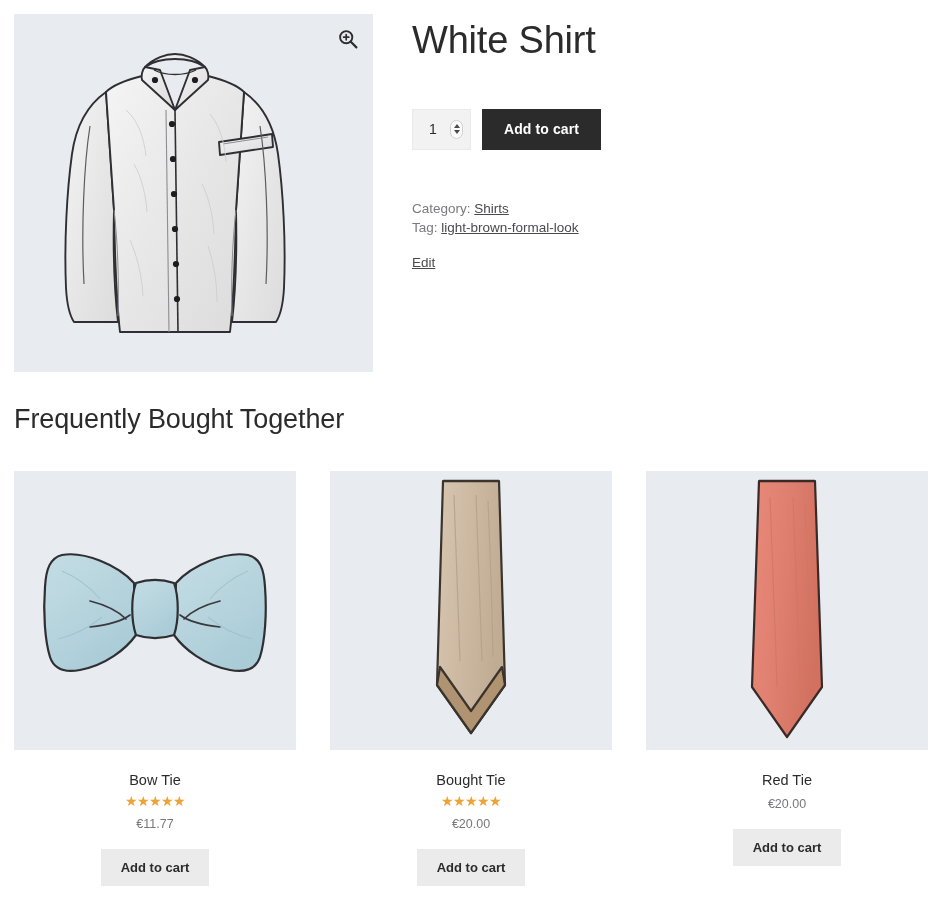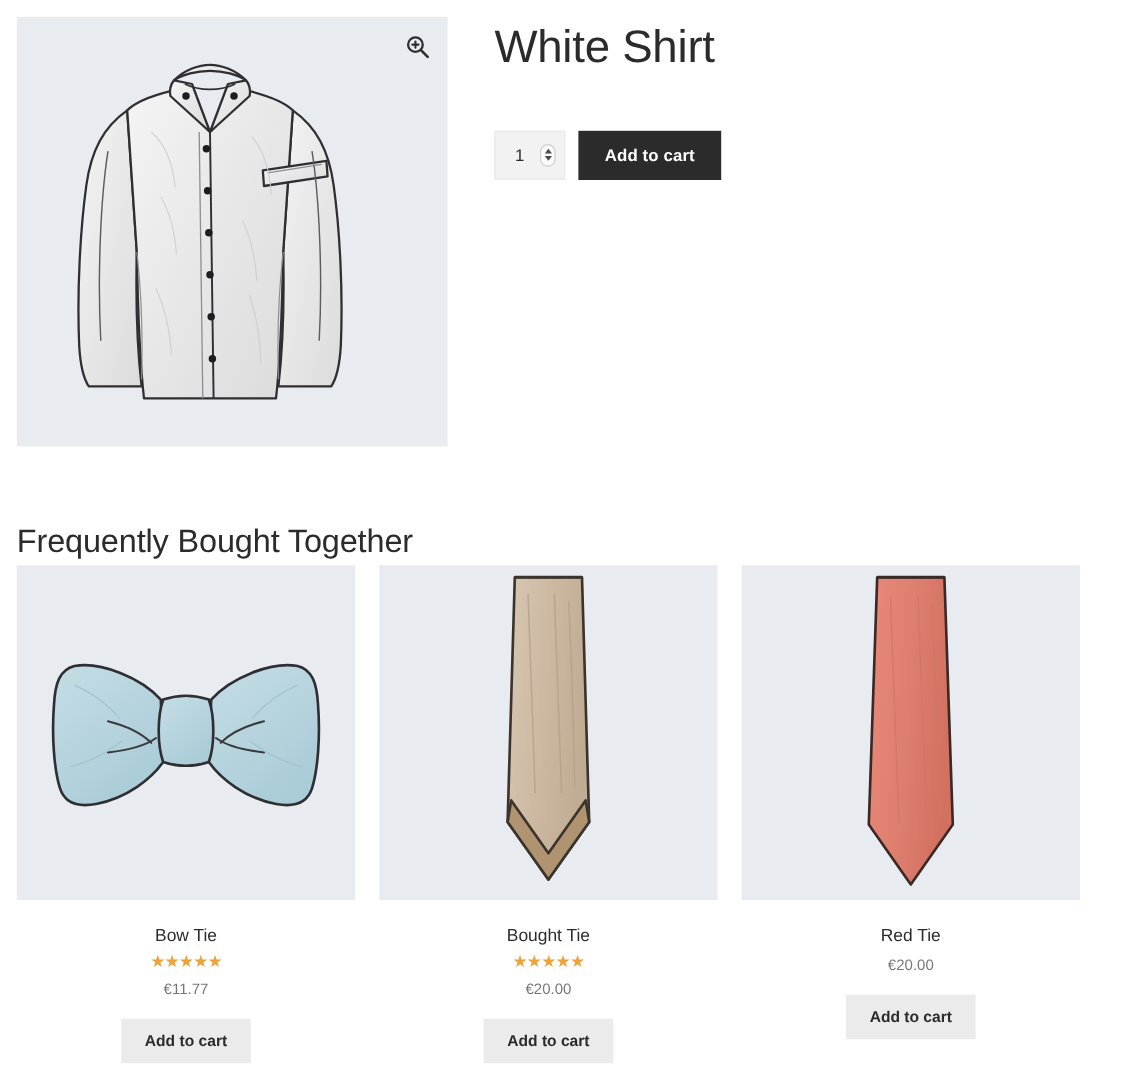--- a/index.html
+++ b/index.html
@@ -71,28 +71,28 @@
   .meta { padding-top: 49px; font-size: 13.5px; color: #7a7a7d; line-height: 1.42; }
   .meta a { color: #4a4a4d; text-decoration: underline; }
   .meta-row { display: block; }
   .edit-link {
     display: inline-block; padding-top: 16px;
     color: #a14d7d; font-size: 13.5px; text-decoration: none; cursor: pointer;
   }
 
   
   .fbt-heading {
-    position: absolute; left: 14px; top: 436px;
+    position: absolute; left: 14px; top: 404px;
     font-size: 27px; font-weight: 400; color: #2b2b2b;
     margin: 0; letter-spacing: -0.1px;
   }
   .fbt-grid {
     position: absolute; left: 14px; top: 471px;
     width: 922px;
-    display: flex; gap: 20px;
+    display: flex; gap: 34px;
   }
   .fbt-card { width: 282px; display: flex; flex-direction: column; align-items: center; }
   .fbt-thumb {
     width: 282px; height: 279px;
     background: #e8ecf1; position: relative;
     cursor: pointer;
   }
   .fbt-thumb svg { position: absolute; left: 0; top: 0; width: 100%; height: 100%; }
   .fbt-title {
     margin: 0; padding-top: 22px;
@@ -197,20 +197,31 @@
       <div class="qty-box">
         <input class="qty-input" type="text" value="1" style="">
         <div class="spinner">
           <span class="spin-up"></span>
           <span class="spin-dn"></span>
         </div>
       </div>
       <button class="add-to-cart-main">Add to cart</button>
     </div>
 
+    <div class="meta">
+      <span class="meta-row">
+        <span>Category:</span>
+        <a href="#">Shirts</a>
+      </span>
+      <span class="meta-row">
+        <span>Tag:</span>
+        <a href="#">light-brown-formal-look</a>
+      </span>
+      <a class="edit-link" href="#">Edit</a>
+    </div>
   </div>
 
   <h2 class="fbt-heading">Frequently Bought Together</h2>
 
   <div class="fbt-grid">
 
     <div class="fbt-card">
       <div class="fbt-thumb">
         <svg viewBox="0 0 282 279">
           <defs>

